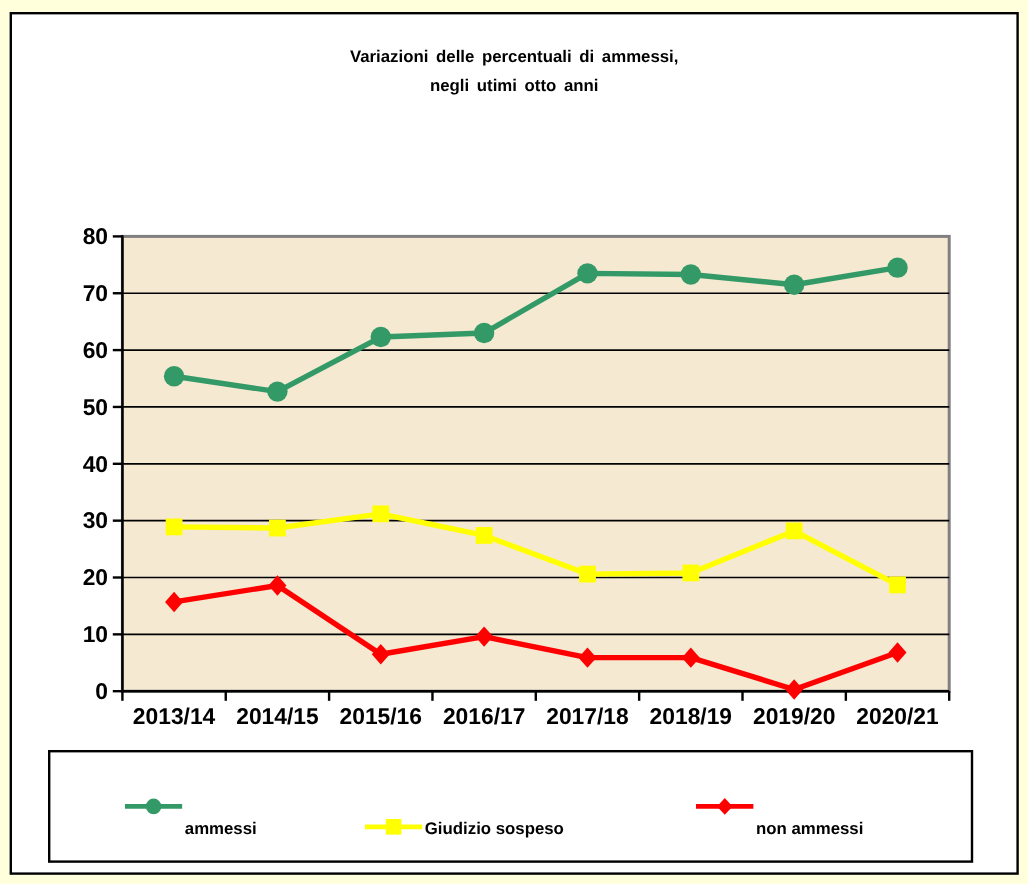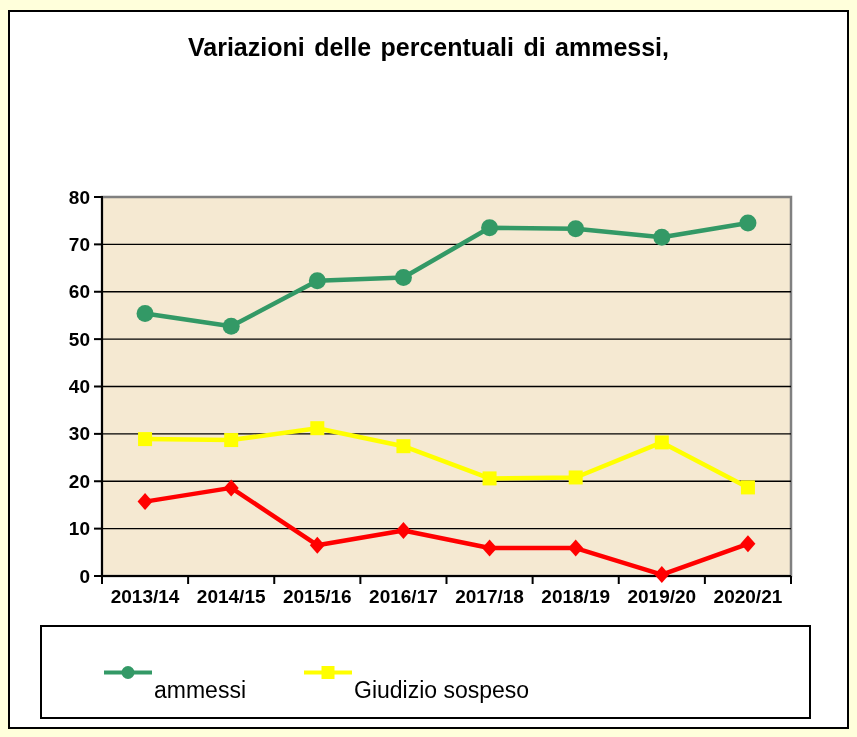--- a/index.html
+++ b/index.html
@@ -22,21 +22,21 @@
     border: 2px solid #000000;
     box-sizing: border-box;
   }
   .chart-title {
     position: absolute;
     top: 24px;
     left: 0;
     right: 0;
     text-align: center;
     font-weight: bold;
-    font-size: 25px;
+    font-size: 14px;
     line-height: 23.5px;
     color: #000000;
     word-spacing: 2.5px;
   }
   .chart-svg {
     position: absolute;
     left: 0;
     top: 0;
     z-index: 2;
     pointer-events: none;
@@ -60,57 +60,67 @@
   .legend-entry {
     position: absolute;
     top: 50%;
     transform: translateY(-50%);
     display: flex;
     align-items: center;
     gap: 2px;
     white-space: nowrap;
   }
   .legend-entry.e0 { left: 62px; }
-  .legend-entry.e1 { left: 262px; }
+  .legend-entry.e1 { left: 262px; align-items: flex-end; }
   .legend-entry.e2 { left: 538px; }
   .legend-label {
-    font-weight: normal;
-    font-size: 23px;
+    font-weight: bold;
+    font-size: 14px;
     color: #000000;
     margin-top: 36px;
   }
   .legend-swatch { display: inline-flex; }
 </style>
 </head>
 <body style="background: rgb(255, 255, 219);">
 
 <div class="chart-frame">
 
   <div class="chart-title">
     <div>Variazioni delle percentuali di ammessi,</div>
+    <div>negli utimi otto anni</div>
   </div>
 
   <div class="legend-box">
     <div class="legend-entry e0">
       <span class="legend-swatch">
           <svg width="48" height="18">
             <line x1="0" x2="48" y1="9" y2="9" stroke="#339966" stroke-width="4"></line>
             <circle cx="24" cy="9" r="6.5" fill="#339966"></circle>
           </svg>
         </span>
       <span class="legend-label">ammessi</span>
     </div>
     <div class="legend-entry e1">
       <span class="legend-swatch">
           <svg width="48" height="18">
             <line x1="0" x2="48" y1="9" y2="9" stroke="#FFFF00" stroke-width="4"></line>
             <rect x="17.5" y="2.5" width="13" height="13" fill="#FFFF00"></rect>
           </svg>
         </span>
       <span class="legend-label">Giudizio sospeso</span>
+    </div>
+    <div class="legend-entry e2">
+      <span class="legend-swatch">
+          <svg width="48" height="18">
+            <line x1="0" x2="48" y1="9" y2="9" stroke="#FF0000" stroke-width="4"></line>
+            <polygon points="24,2 30.5,9 24,16 17.5,9" fill="#FF0000"></polygon>
+          </svg>
+        </span>
+      <span class="legend-label">non ammessi</span>
     </div>
   </div>
 
 </div>
 
 <svg id="chart-svg" class="chart-svg" width="857" height="737" viewBox="0 0 857 737">
     <rect x="102" y="197" width="689" height="379" fill="#F5E9D2" stroke="#808080" stroke-width="2.5"></rect>
     <line x1="102" x2="791" y1="528.625" y2="528.625" stroke="#000000" stroke-width="1.4"></line>
     <line x1="102" x2="791" y1="481.25" y2="481.25" stroke="#000000" stroke-width="1.4"></line>
     <line x1="102" x2="791" y1="433.875" y2="433.875" stroke="#000000" stroke-width="1.4"></line>

